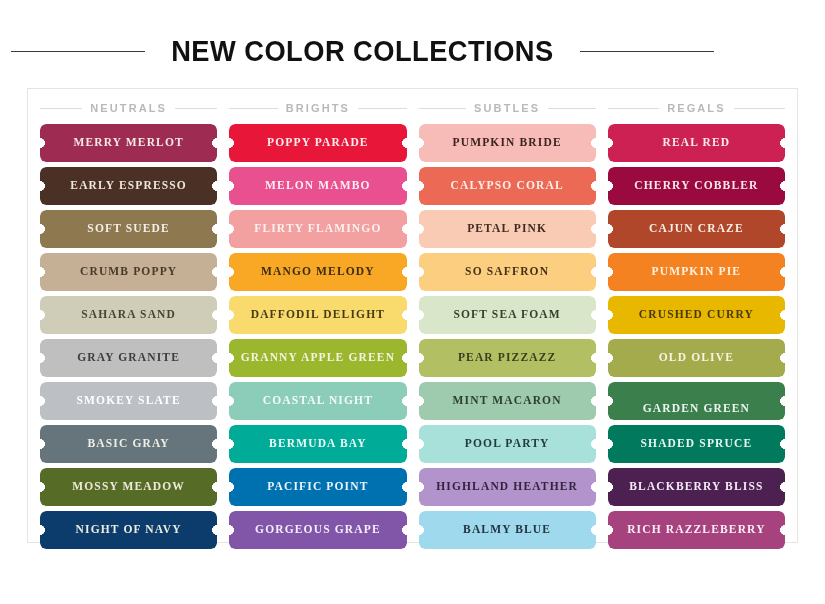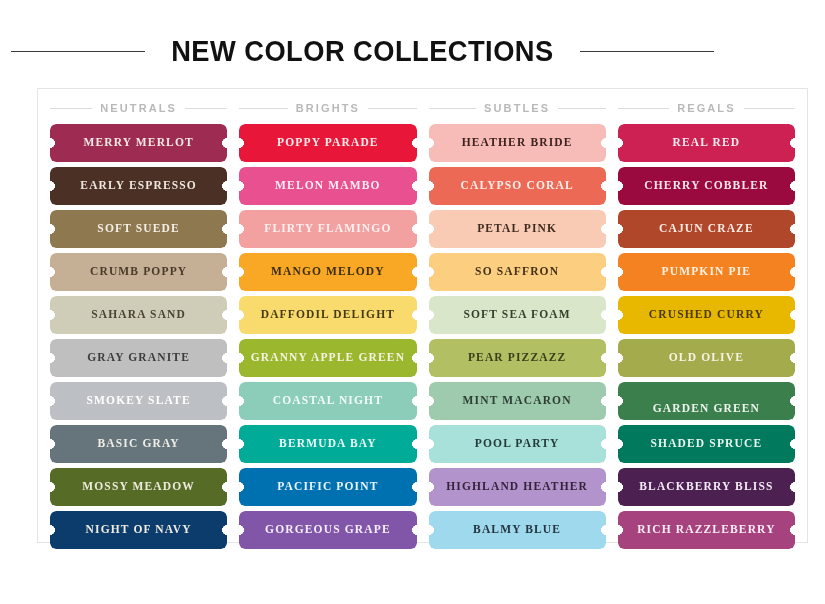--- a/index.html
+++ b/index.html
@@ -48,21 +48,21 @@
     letter-spacing: 0.5px;
     color: #111111;
     white-space: nowrap;
     transform: scaleX(0.94);
     transform-origin: center;
   }
 
   
   .card {
     position: absolute;
-    left: 37px;
+    left: 27px;
     top: 88px;
     width: 771px;
     height: 455px;
     box-sizing: border-box;
     border: 1px solid #e4e4e4;
     background: #ffffff;
   }
 
   .columns {
     display: flex;
@@ -236,21 +236,21 @@
           </div>
         </div>
         <div class="column">
           <div class="col-header">
             <span class="hdr-rule"></span>
             <span class="hdr-label">SUBTLES</span>
             <span class="hdr-rule"></span>
           </div>
           <div class="swatch-list">
             <div class="swatch" title="BLUSHING BRIDE" style="background: rgb(247, 188, 184);">
-              <span class="swatch-label" style="color: rgb(61, 35, 32);">HEATHER BRIDE</span>
+              <span class="swatch-label" style="color: rgb(61, 35, 32);">PUMPKIN BRIDE</span>
             </div>
             <div class="swatch" title="CALYPSO CORAL" style="background: rgb(236, 106, 85);">
               <span class="swatch-label" style="color: rgb(253, 238, 235);">CALYPSO CORAL</span>
             </div>
             <div class="swatch" title="PETAL PINK" style="background: rgb(249, 203, 180);">
               <span class="swatch-label" style="color: rgb(63, 43, 32);">PETAL PINK</span>
             </div>
             <div class="swatch" title="SO SAFFRON" style="background: rgb(251, 206, 128);">
               <span class="swatch-label" style="color: rgb(69, 49, 24);">SO SAFFRON</span>
             </div>

